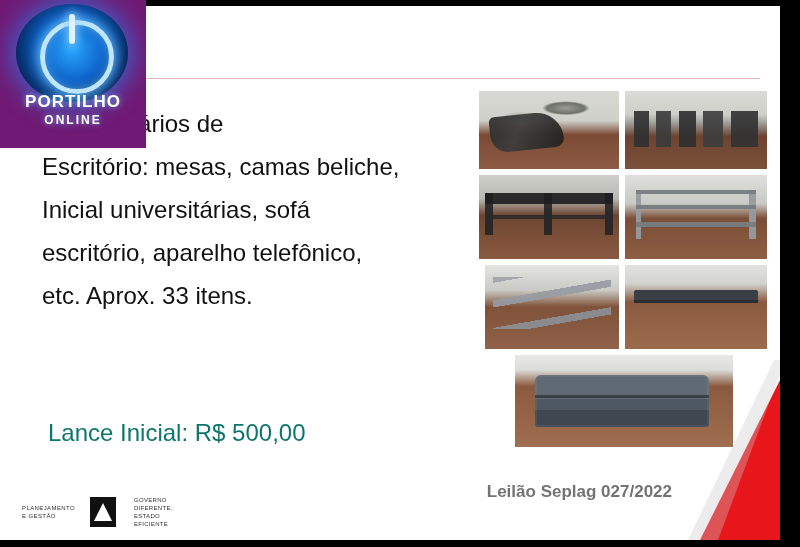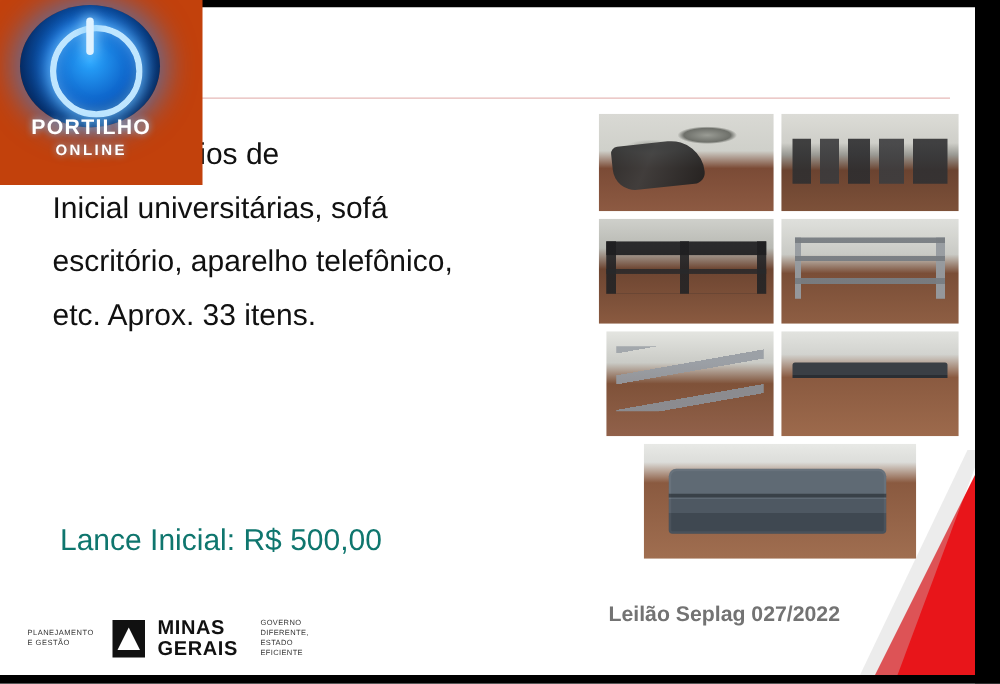--- a/index.html
+++ b/index.html
@@ -302,23 +302,23 @@
     width: 110px;
     height: 180px;
     overflow: hidden;
   }
 
   
   .watermark {
     position: absolute;
     left: 0;
     top: 0;
-    width: 162px;
+    width: 146px;
     height: 148px;
-    background: #c2410c;
+    background: #701a75;
     overflow: hidden;
   }
   .wm-glow {
     position: absolute;
     left: 16px;
     top: 4px;
     width: 112px;
     height: 98px;
     border-radius: 50%;
     background: radial-gradient(circle at 50% 46%, #2aa7ff 0%, #0d63c9 42%, #062f6b 70%, #010a1c 100%);
@@ -372,20 +372,21 @@
   <div class="bar-right"></div>
   <div class="bar-bottom"></div>
 
   <div class="slide">
 
     <div class="slide-title">22</div>
     <div class="title-rule"></div>
 
     <div class="body-text">
       <div>de mobiliários de</div>
+      <div>Escritório: mesas, camas beliche,</div>
       <div>Inicial universitárias, sofá</div>
       <div>escritório, aparelho telefônico,</div>
       <div>etc. Aprox. 33 itens.</div>
     </div>
 
     <div class="lance">Lance Inicial: R$ 500,00</div>
 
     <div class="photos">
       <div class="photo p1 ph-fan"></div>
       <div class="photo p2 ph-chairs"></div>
@@ -395,24 +396,20 @@
       <div class="photo p6 ph-table"></div>
       <div class="photo p7 ph-sofa"></div>
     </div>
 
     <div class="footer-logo">
       <div class="planej">
         <span>PLANEJAMENTO</span><br>
         <span>E GESTÃO</span>
       </div>
       <div class="mg-mark"></div>
-      <div class="mg-text">
-        <div class="l1">MINAS</div>
-        <div class="l2">GERAIS</div>
-      </div>
       <div class="mg-tag">GOVERNO<br>DIFERENTE,<br>ESTADO<br>EFICIENTE</div>
     </div>
 
     <div class="footer-auction">Leilão Seplag 027/2022</div>
 
     <div class="red-corner">
       <svg width="110" height="180" viewBox="0 0 110 180" xmlns="http://www.w3.org/2000/svg">
         <polygon points="110,20 110,180 30,180" fill="#e8151a"></polygon>
         <polygon points="110,0 110,60 64,180 36,180" fill="#ffffff" opacity="0.0"></polygon>
         <polygon points="104,0 110,0 110,14 48,180 18,180" fill="#c8c8c8" opacity="0.35"></polygon>

